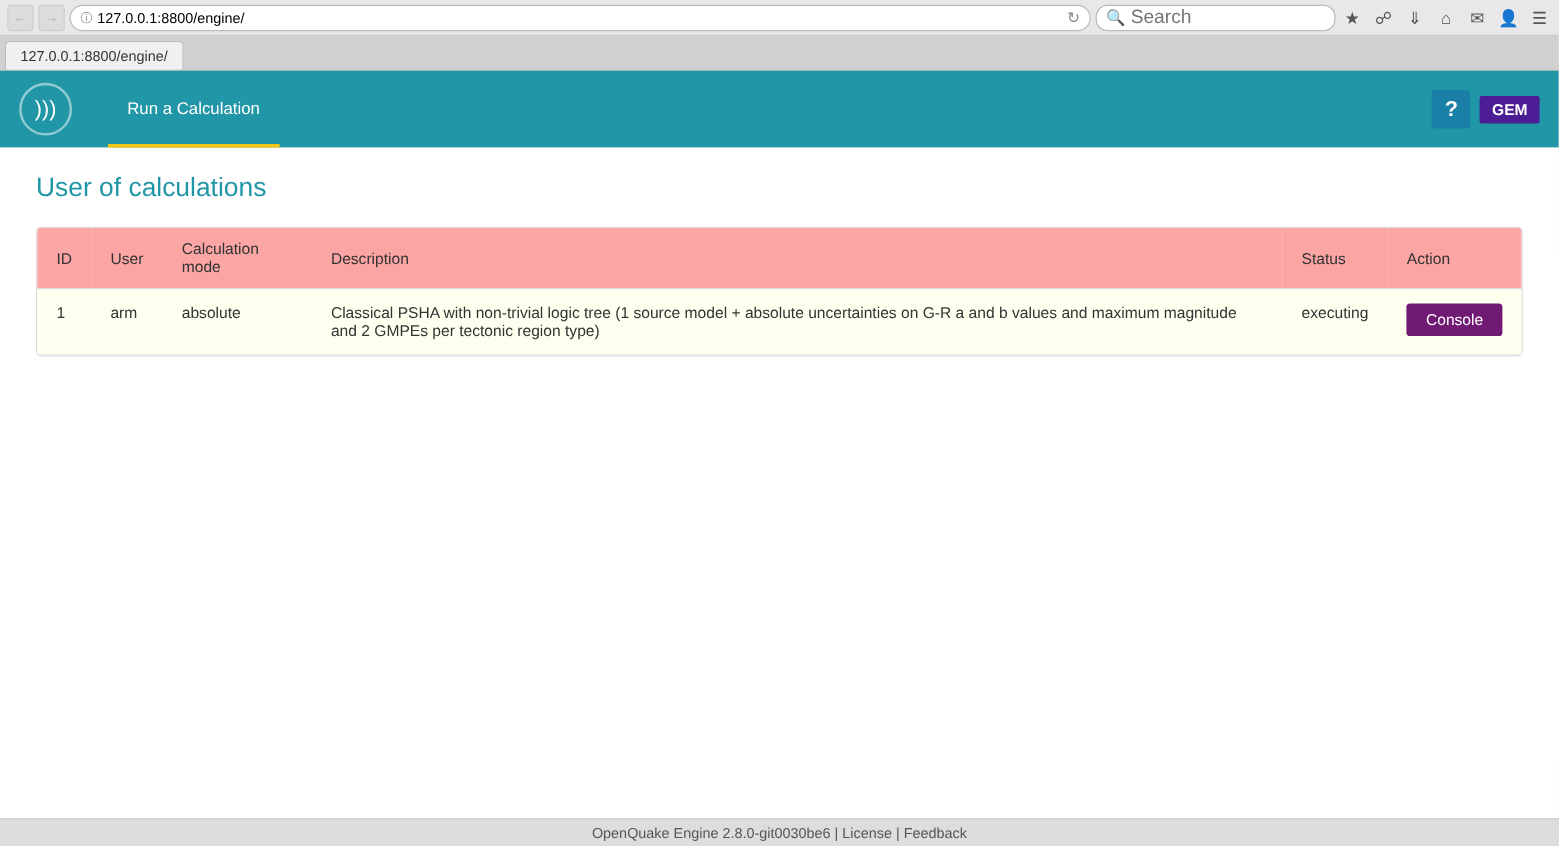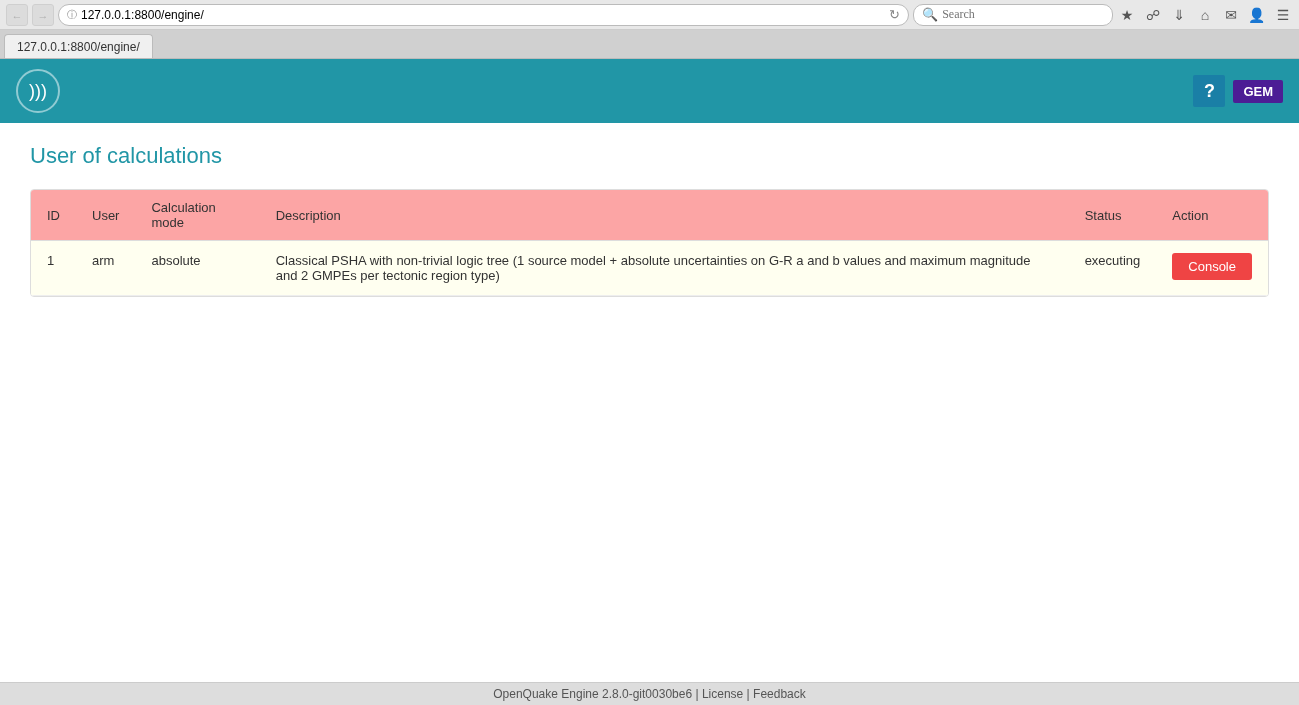--- a/index.html
+++ b/index.html
@@ -55,23 +55,22 @@
       background: white;
       border: 1px solid #bbb;
       border-radius: 10px;
       padding: 2px 8px;
       height: 22px;
       gap: 4px;
       width: 200px;
     }
     .search-bar input {
       border: none; outline: none;
-      font-size: 12px; flex: 1;
+      font-size: 16px; flex: 1;
       background: transparent;
-      font-family: Liberation Serif, serif;
     }
     .toolbar-icons {
       display: flex; align-items: center; gap: 6px;
     }
     .toolbar-icon {
       color: #555; font-size: 14px; cursor: pointer;
       width: 20px; height: 20px;
       display: flex; align-items: center; justify-content: center;
     }
 
@@ -202,21 +201,21 @@
       background: #fffff0;
       border-bottom: 1px solid #eee;
     }
     .calc-table tbody td {
       padding: 12px 16px;
       vertical-align: top;
       font-size: 13px;
       color: #333;
     }
     .console-btn {
-      background: #ef4444;
+      background: #701a75;
       color: white;
       border: none;
       padding: 6px 16px;
       border-radius: 3px;
       cursor: pointer;
       font-size: 13px;
     }
 
     
     .footer {
@@ -259,20 +258,23 @@
     </div>
   </div>
   <div class="tab-bar">
     <div class="tab">127.0.0.1:8800/engine/</div>
   </div>
 </div>
 
 <div class="app-header">
   <div class="logo-area">
     <div class="logo-circle">)))</div>
+  </div>
+  <div class="nav-tabs">
+    <div class="nav-tab active">Run a Calculation</div>
   </div>
   <div class="header-right">
     <div class="help-btn">?</div>
     <div class="gem-btn">GEM</div>
   </div>
 </div>
 
 <div class="main-content">
   <h1 class="page-title">User of calculations</h1>
 

